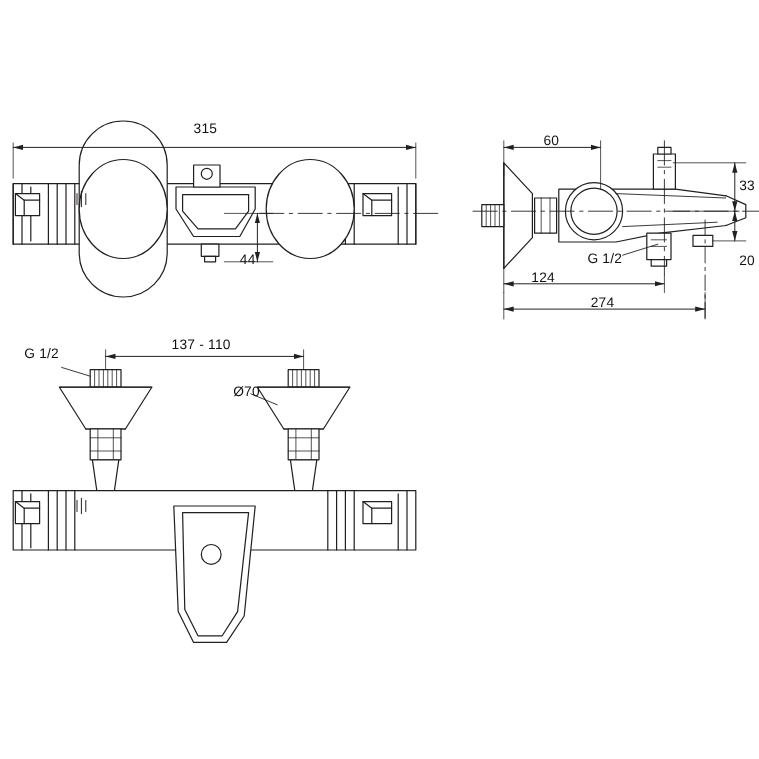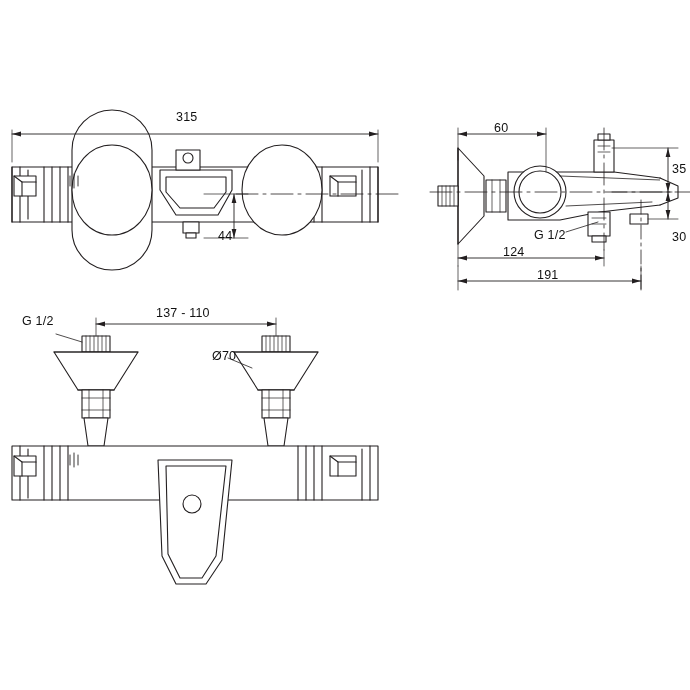--- a/index.html
+++ b/index.html
@@ -272,29 +272,29 @@
 
     </g>
   </svg>
 
   <div class="dim-label" style="left:176px; top:110px;">315</div>
 
   <div class="dim-label" style="left:218px; top:229px;">44</div>
 
   <div class="dim-label" style="left:494px; top:121px;">60</div>
 
-  <div class="dim-label" style="left:672px; top:162px;">35</div>
-
-  <div class="dim-label" style="left:672px; top:230px;">30</div>
+  <div class="dim-label" style="left:672px; top:162px;">33</div>
+
+  <div class="dim-label" style="left:672px; top:230px;">20</div>
 
   <div class="dim-label" style="left:534px; top:228px;">G 1/2</div>
 
-  <div class="dim-label" style="left:503px; top:245px;">124</div>
-
-  <div class="dim-label" style="left:537px; top:268px;">191</div>
+  <div class="dim-label" style="left:483px; top:245px;">124</div>
+
+  <div class="dim-label" style="left:537px; top:268px;">274</div>
 
   <div class="dim-label" style="left:22px; top:314px;">G 1/2</div>
 
   <div class="dim-label" style="left:156px; top:306px;">137 - 110</div>
 
   <div class="dim-label" style="left:212px; top:349px;">Ø70</div>
 
 </div>
 
 </body></html>

